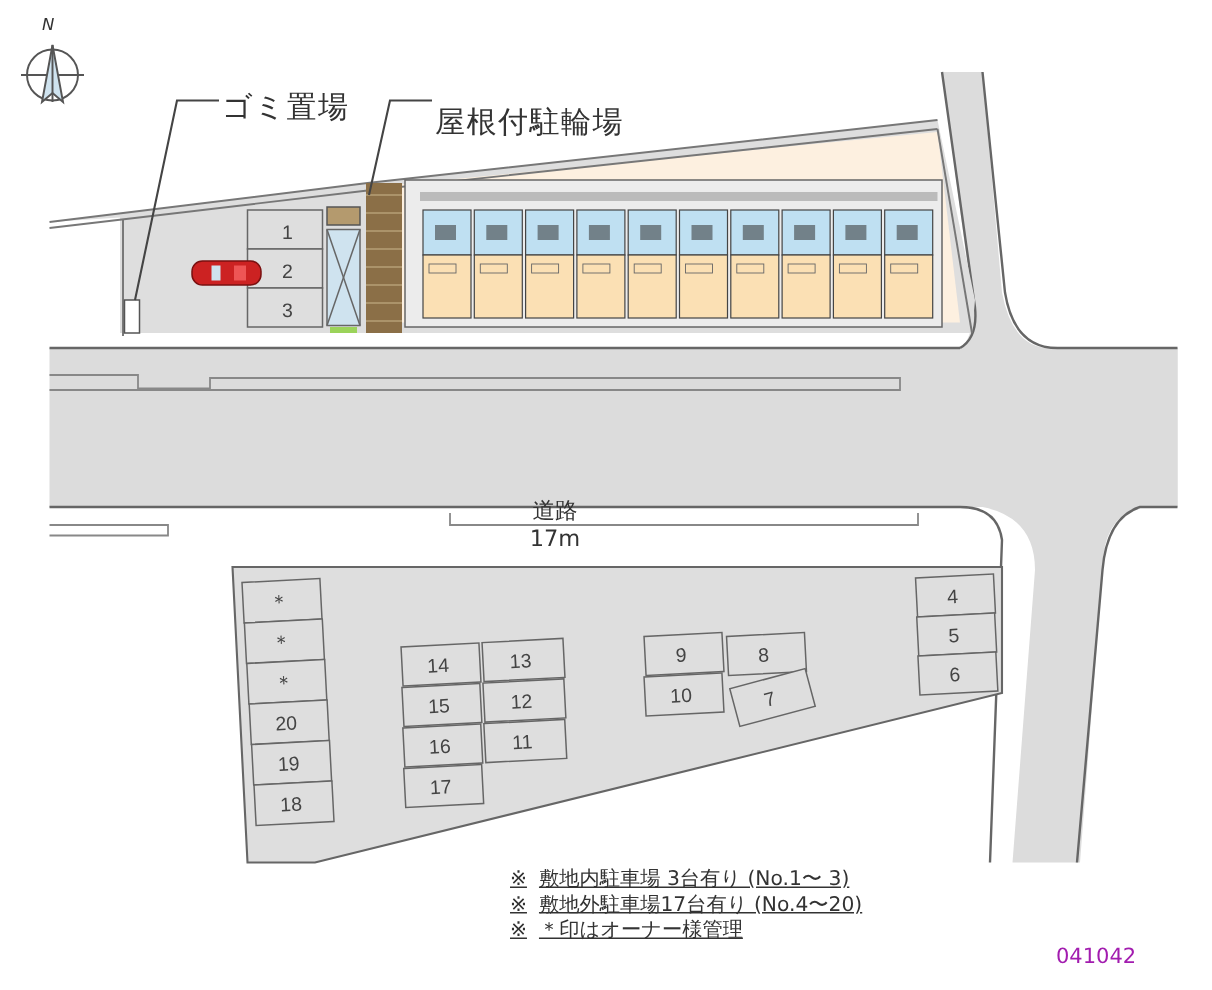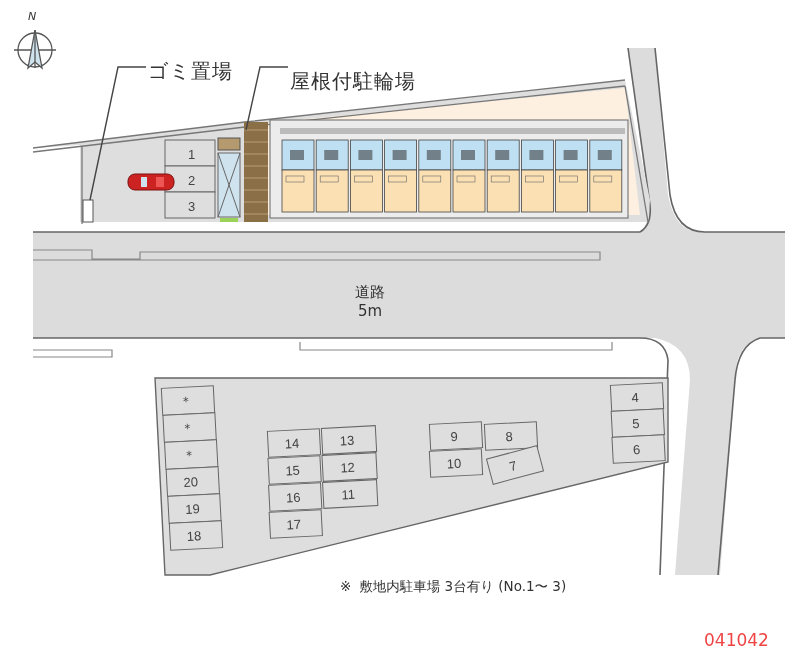--- a/index.html
+++ b/index.html
@@ -1,24 +1,24 @@
 <!DOCTYPE html>
 <html><head>
 <meta charset="utf-8">
 <style>
   html, body { margin:0; padding:0; background:#ffffff; }
   body { width:808px; height:660px; position:relative; overflow:hidden;
          font-family: "DejaVu Sans", "Liberation Sans", sans-serif; }
   #map { position:absolute; left:0; top:0; width:808px; height:660px; }
   .lbl { position:absolute; font-size:20px; color:#333; white-space:nowrap; letter-spacing:1px; }
-  .road-label { position:absolute; font-size:15px; color:#333; text-align:center; line-height:19px; }
-  .notes { position:absolute; left:340px; top:578px; font-size:13.5px; color:#333; line-height:17px; }
+  .road-label { position:absolute; font-size:15px; color:#333; text-align:center; line-height:19px;margin-top:48px; }
+  .notes { position:absolute; left:340px; top:578px; font-size:13.5px; color:#333; line-height:17px;text-decoration:underline; }
   .note-line { white-space:nowrap; }
   .mark { margin-right:8px; }
-  .code { position:absolute; left:704px; top:630px; font-size:17px; color:#ef4444; }
+  .code { position:absolute; left:704px; top:630px; font-size:14px; color:#a21caf; }
   .stall-num { font-family:"Liberation Sans", sans-serif; font-size:13px; fill:#444; }
 </style>
 </head>
 <body>
 
 <svg id="map" viewBox="0 0 808 660" xmlns="http://www.w3.org/2000/svg">
 
   <g stroke="#555" fill="none" stroke-width="1.3">
     <circle cx="35" cy="50" r="17"></circle>
     <line x1="14" y1="50" x2="56" y2="50"></line>
@@ -222,19 +222,21 @@
         <text x="636.6" y="454" class="stall-num" text-anchor="middle">6</text>
       </g>
     </g>
 </svg>
 
 <div class="lbl" style="left:148px;top:58px;">ゴミ置場</div>
 <div class="lbl" style="left:290px;top:68px;">屋根付駐輪場</div>
 
 <div class="road-label" style="left:340px;top:283px;width:60px;">
   <div>道路</div>
-  <div>5m</div>
+  <div>17m</div>
 </div>
 
 <div class="notes">
   <div class="note-line"><span class="mark">※</span><span>敷地内駐車場 3台有り (No.1〜 3)</span></div>
+  <div class="note-line"><span class="mark">※</span><span>敷地外駐車場17台有り (No.4〜20)</span></div>
+  <div class="note-line"><span class="mark">※</span><span>＊印はオーナー様管理</span></div>
 </div>
 <div class="code">041042</div>
 
 </body></html>

